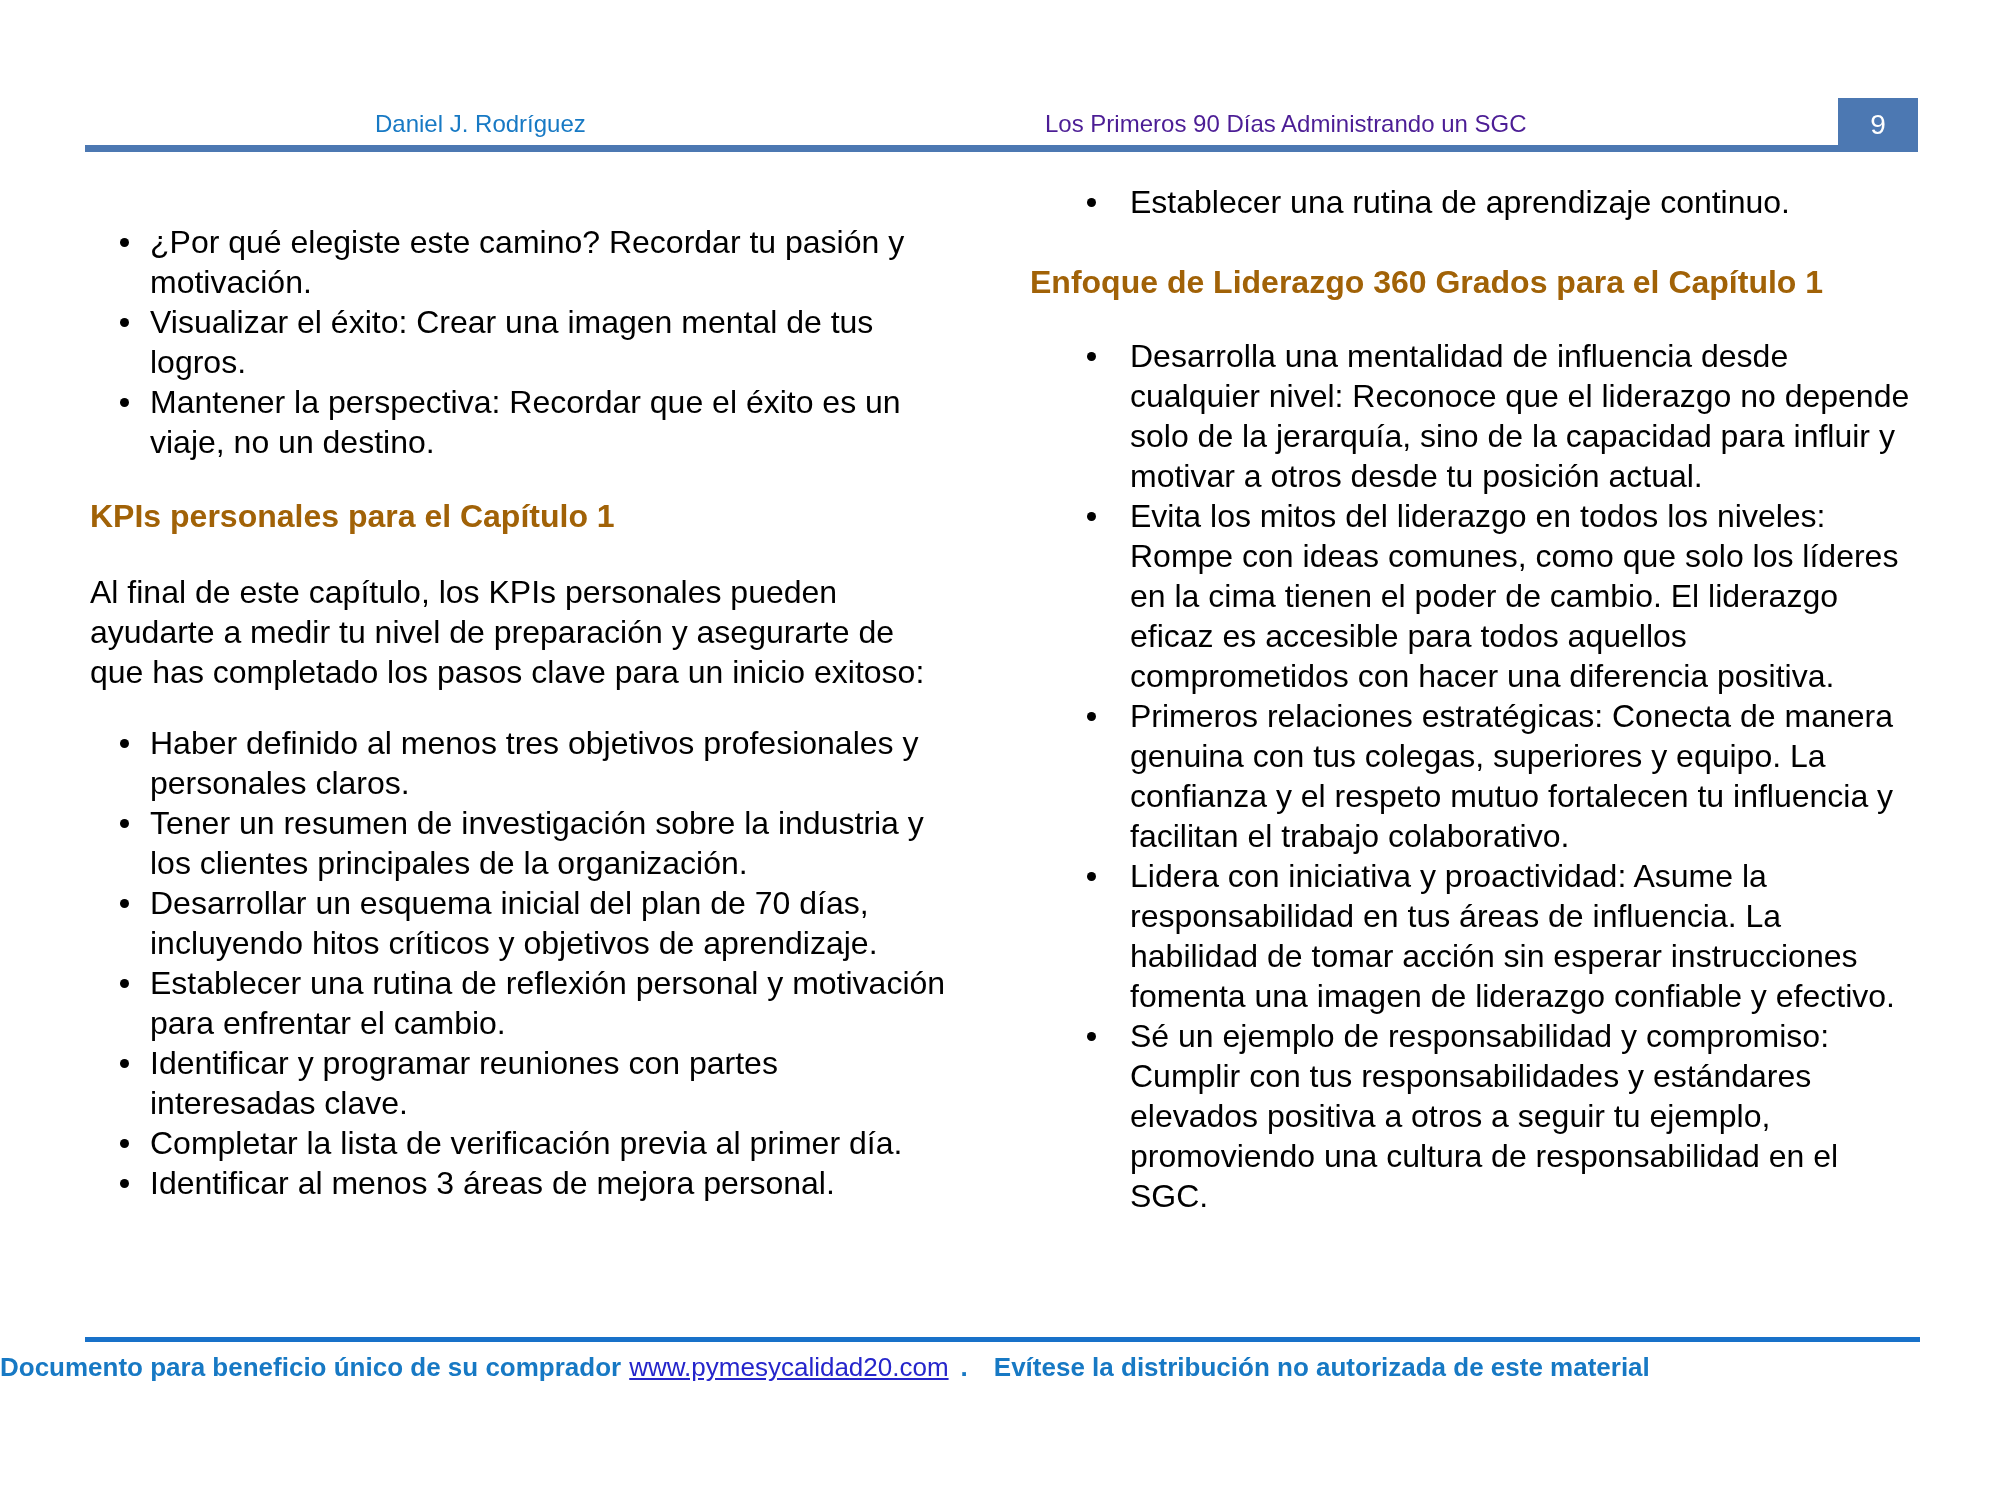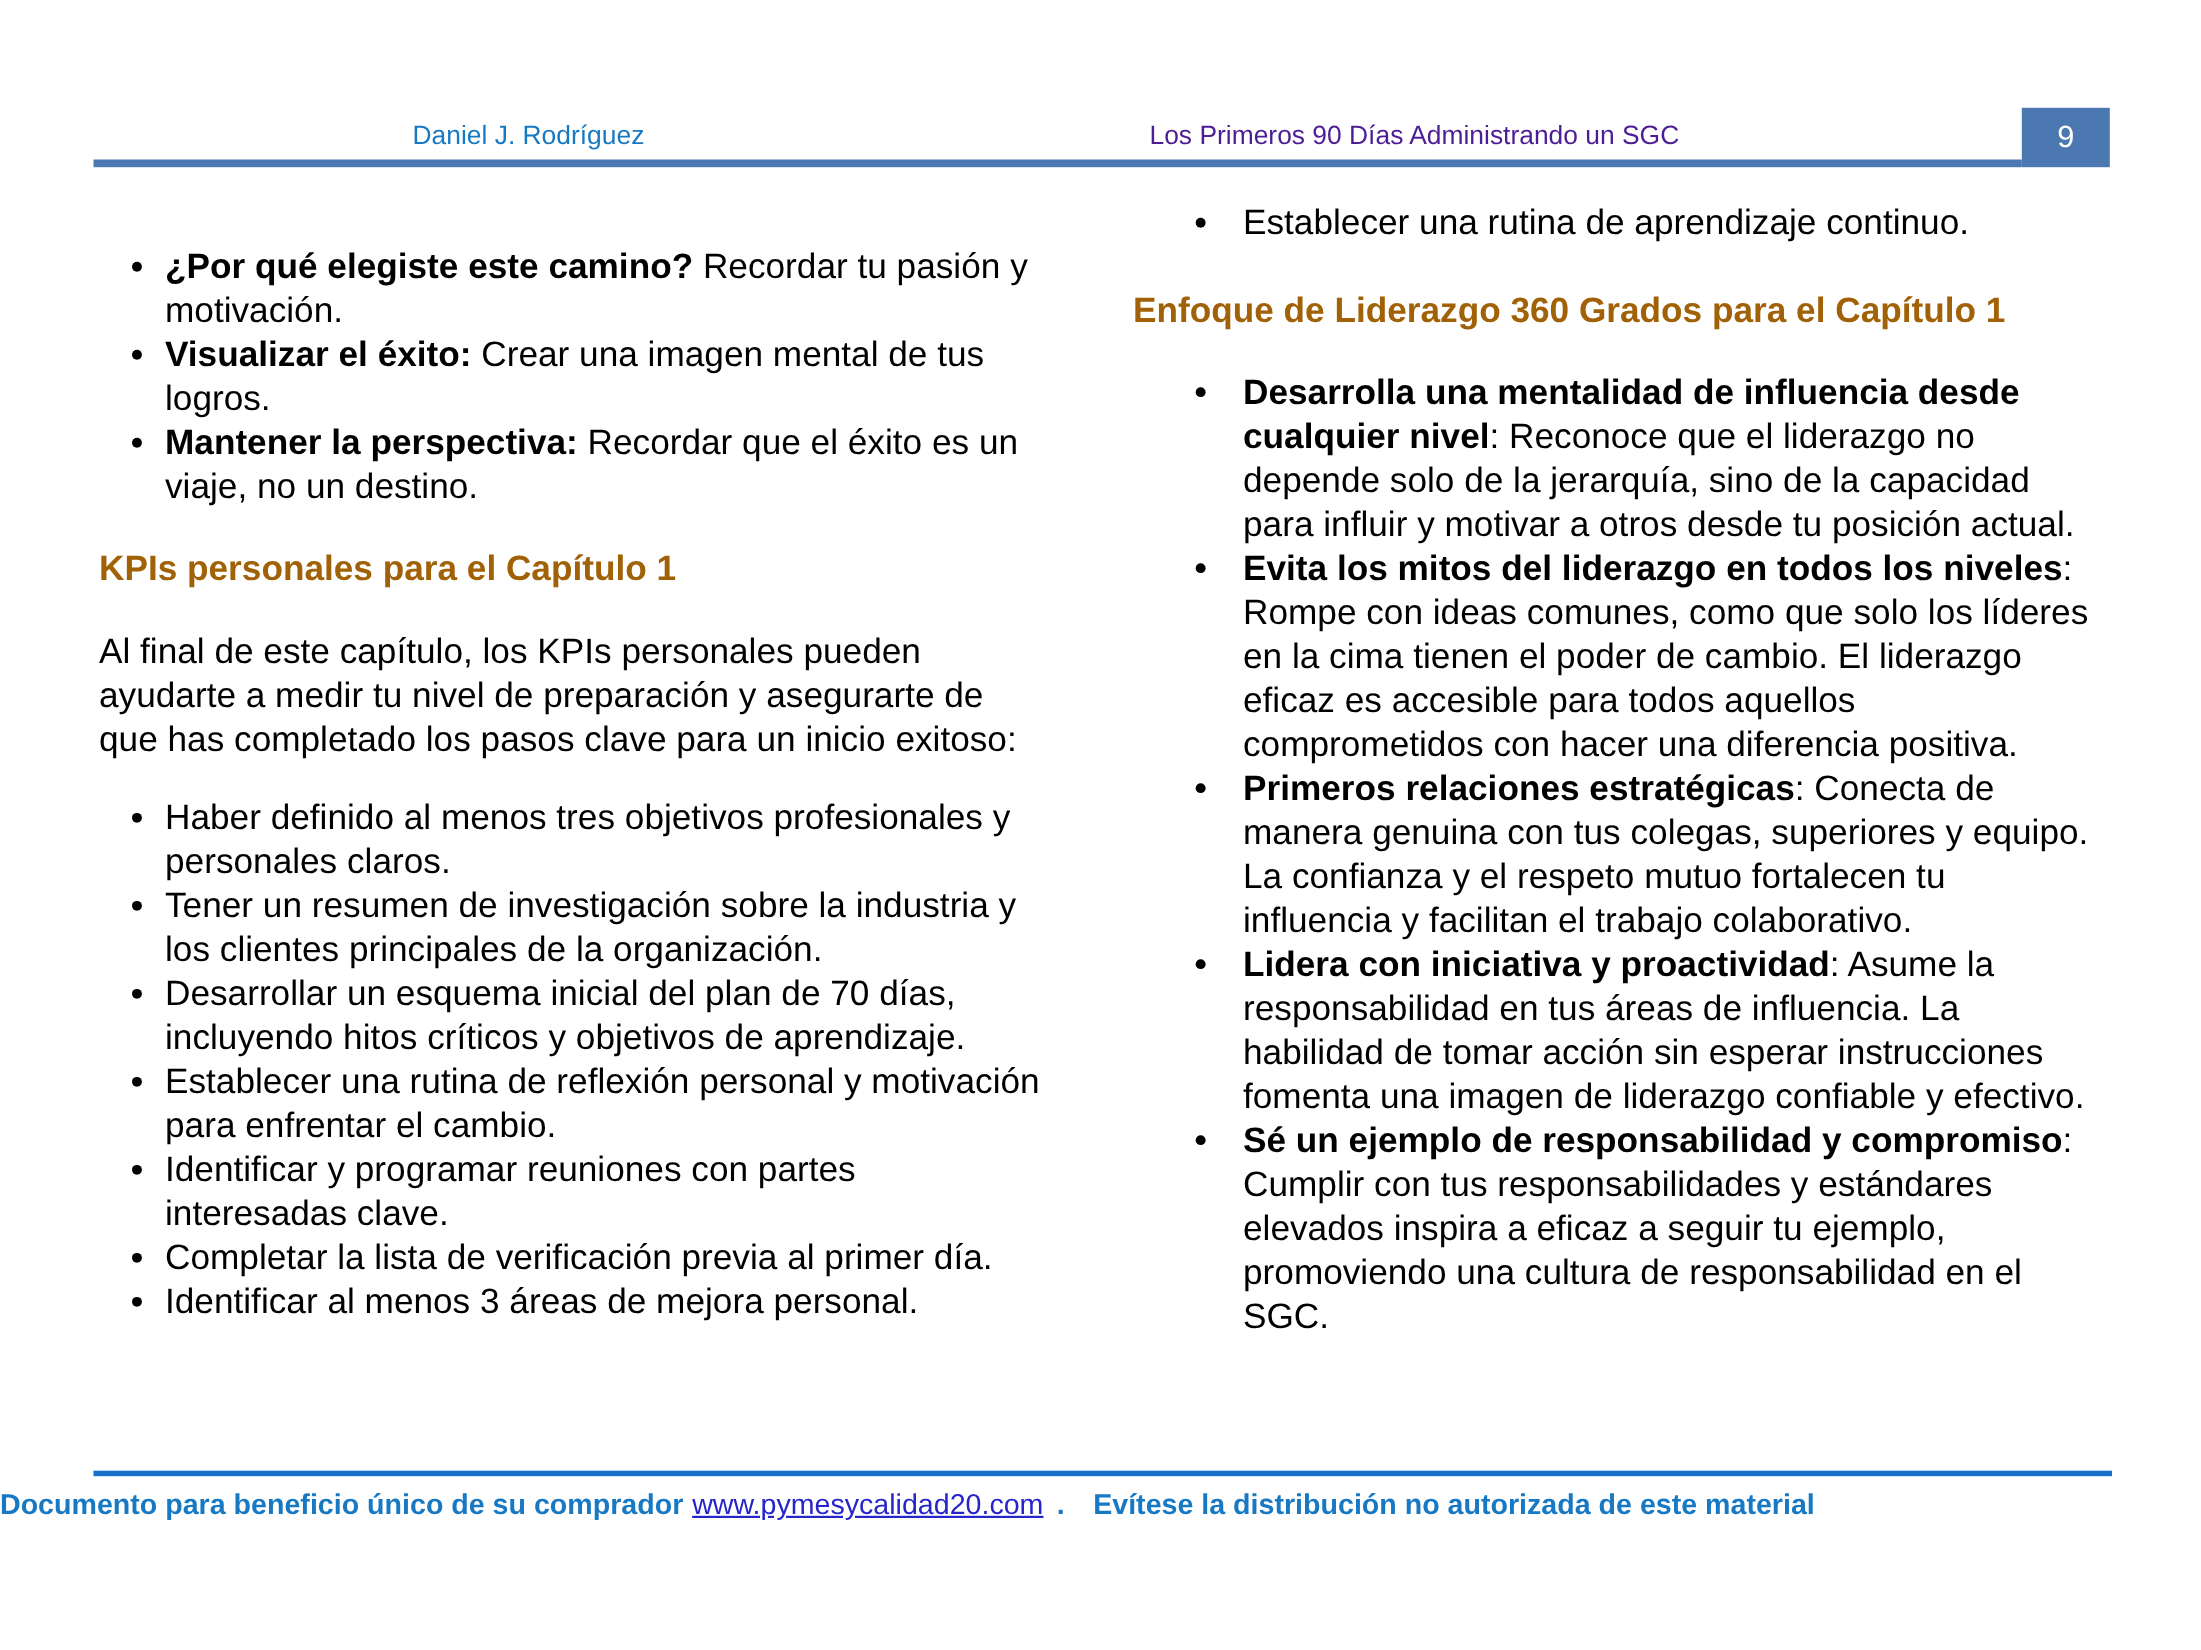--- a/index.html
+++ b/index.html
@@ -43,21 +43,21 @@
   .col-left  li{position:relative; padding-left:60px;  width:800px;}
   .col-right li{position:relative; padding-left:100px; width:780px;}
   .col-left  li::before{
     content:""; position:absolute; left:30px; top:16px;
     width:9px; height:9px; border-radius:50%; background:#000;
   }
   .col-right li::before{
     content:""; position:absolute; left:57px; top:16px;
     width:9px; height:9px; border-radius:50%; background:#000;
   }
-  li b{font-weight:bold;}
+  li b{font-weight:normal;}
 
   h2{
     font-size:32px; font-weight:bold; line-height:40px;
     margin:0; color:#a16207;
   }
   .kpi-heading{margin-top:34px;}
   .kpi-paragraph{margin:36px 0 0 0; width:860px;}
   .kpi-list{margin-top:31px;}
   .leadership-heading{margin-top:40px;}
   .leadership-list{margin-top:34px;}
@@ -118,21 +118,21 @@
       <li><span>Establecer una rutina de aprendizaje continuo.</span></li>
     </ul>
 
     <h2 class="leadership-heading">Enfoque de Liderazgo 360 Grados para el Capítulo 1</h2>
 
     <ul class="leadership-list">
       <li><b>Desarrolla una mentalidad de influencia desde cualquier nivel</b><span>: Reconoce que el liderazgo no depende solo de la jerarquía, sino de la capacidad para influir y motivar a otros desde tu posición actual.</span></li>
       <li><b>Evita los mitos del liderazgo en todos los niveles</b><span>: Rompe con ideas comunes, como que solo los líderes en la cima tienen el poder de cambio. El liderazgo eficaz es accesible para todos aquellos comprometidos con hacer una diferencia positiva.</span></li>
       <li><b>Primeros relaciones estratégicas</b><span>: Conecta de manera genuina con tus colegas, superiores y equipo. La confianza y el respeto mutuo fortalecen tu influencia y facilitan el trabajo colaborativo.</span></li>
       <li><b>Lidera con iniciativa y proactividad</b><span>: Asume la responsabilidad en tus áreas de influencia. La habilidad de tomar acción sin esperar instrucciones fomenta una imagen de liderazgo confiable y efectivo.</span></li>
-      <li><b>Sé un ejemplo de responsabilidad y compromiso</b><span>: Cumplir con tus responsabilidades y estándares elevados inspira a eficaz a seguir tu ejemplo, promoviendo una cultura de responsabilidad en el SGC.</span></li>
+      <li><b>Sé un ejemplo de responsabilidad y compromiso</b><span>: Cumplir con tus responsabilidades y estándares elevados positiva a otros a seguir tu ejemplo, promoviendo una cultura de responsabilidad en el SGC.</span></li>
     </ul>
   </div>
 
   <div class="ftr-rule"></div>
   <div class="ftr-text">
     <span>Documento para beneficio único de su comprador</span><a class="ftr-link" href="#">www.pymesycalidad20.com</a><span class="ftr-sep">.</span><span class="ftr-suffix">Evítese la distribución no autorizada de este material</span>
   </div>
 
 </div>
 

